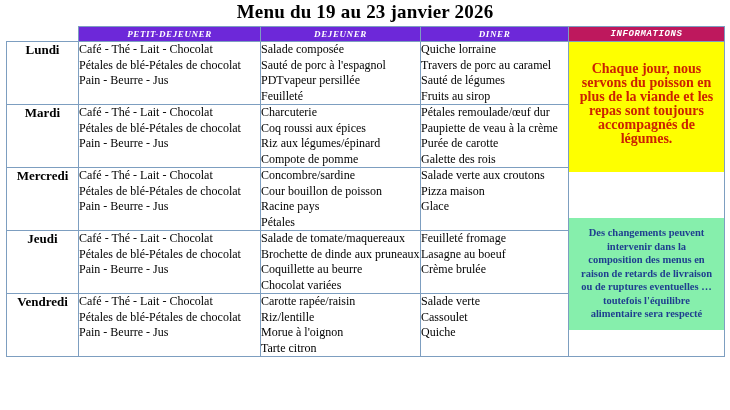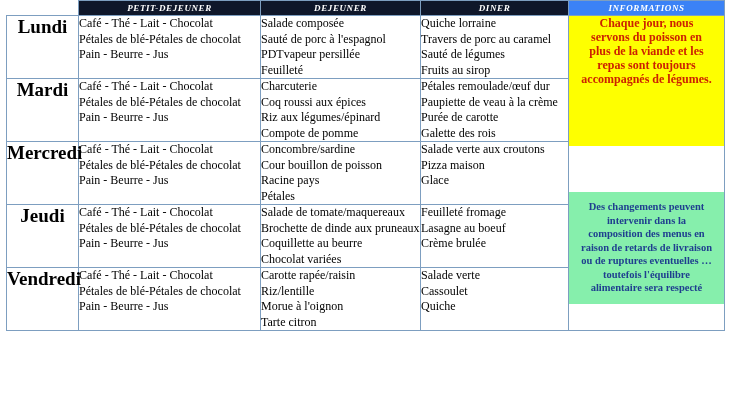--- a/index.html
+++ b/index.html
@@ -41,45 +41,46 @@
   table.menu col.c-dej   { width: 160px; }
   table.menu col.c-din   { width: 148px; }
   table.menu col.c-info  { width: 156px; }
 
   table.menu th, table.menu td {
     border: 1px solid #7d9ec0;
     vertical-align: top;
     padding: 0;
   }
   thead th {
-    background: #0f172a;
+    background: #6d28d9;
     color: #ffffff;
     font-family: "Liberation Serif", serif;
     font-style: italic;
     font-weight: bold;
     font-size: 9px;
     letter-spacing: 0.6px;
     text-align: center;
     height: 14px;
     line-height: 14px;
     padding: 0 2px;
   }
   thead th.corner {
     background: #ffffff;
     border-left: 1px solid #ffffff;
     border-top: 1px solid #ffffff;
   }
   thead th.info-head {
-    background: #3b82f6;
+    background: #be185d;
+    font-family: Liberation Mono, monospace;
   }
   td.day {
     text-align: center;
     vertical-align: middle;
     font-weight: bold;
-    font-size: 19px;
+    font-size: 13px;
     font-family: "Liberation Serif", serif;
   }
   td.meal {
     padding: 4px 4px 4px 6px;
   }
   td.meal ul {
     list-style: none;
     margin: 0;
     padding: 0;
   }
@@ -96,39 +97,40 @@
   .note {
     box-sizing: border-box;
     text-align: center;
     font-weight: bold;
     font-family: "Liberation Serif", serif;
     line-height: 14px;
   }
   .note-yellow {
     background: #feff00;
     color: #cc2200;
-    font-size: 12px;
-    padding: 0 10px 10px 10px;
+    font-size: 14px;
+    padding: 20px 10px 10px 10px;
     height: 130px;
   }
   .note-blue {
     background: #86efac;
     color: #1f3f8f;
     font-size: 10.5px;
     padding: 8px 10px 8px 10px;
     line-height: 13.5px;
     height: 112px;
   }
   .info-gap { height: 46px; }
 </style>
 </head>
 <body>
 
 <div class="page">
 
+  <div class="title">Menu du 19 au 23 janvier 2026</div>
 
   <table class="menu">
     <colgroup>
       <col class="c-day">
         <col class="c-pdj">
         <col class="c-dej">
         <col class="c-din">
         <col class="c-info">
     </colgroup>
     <thead>

